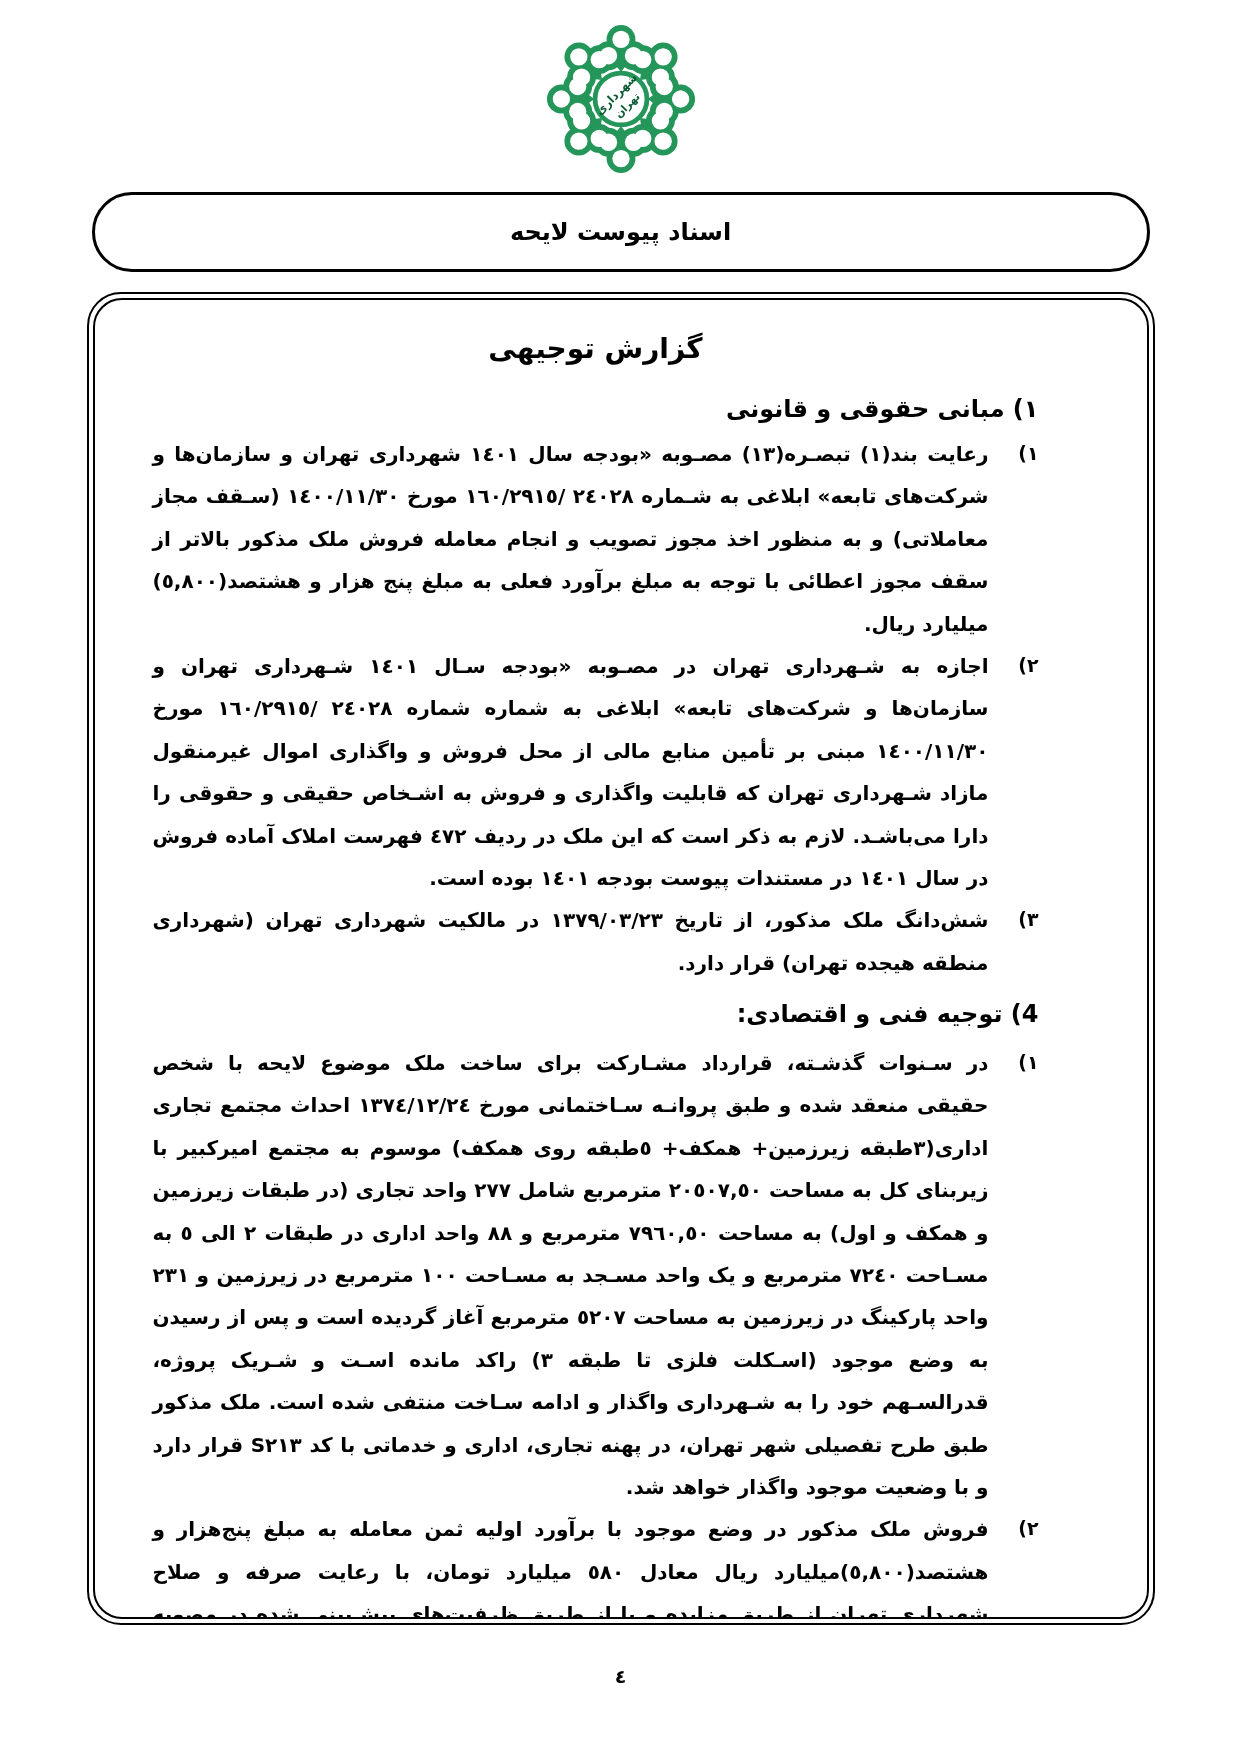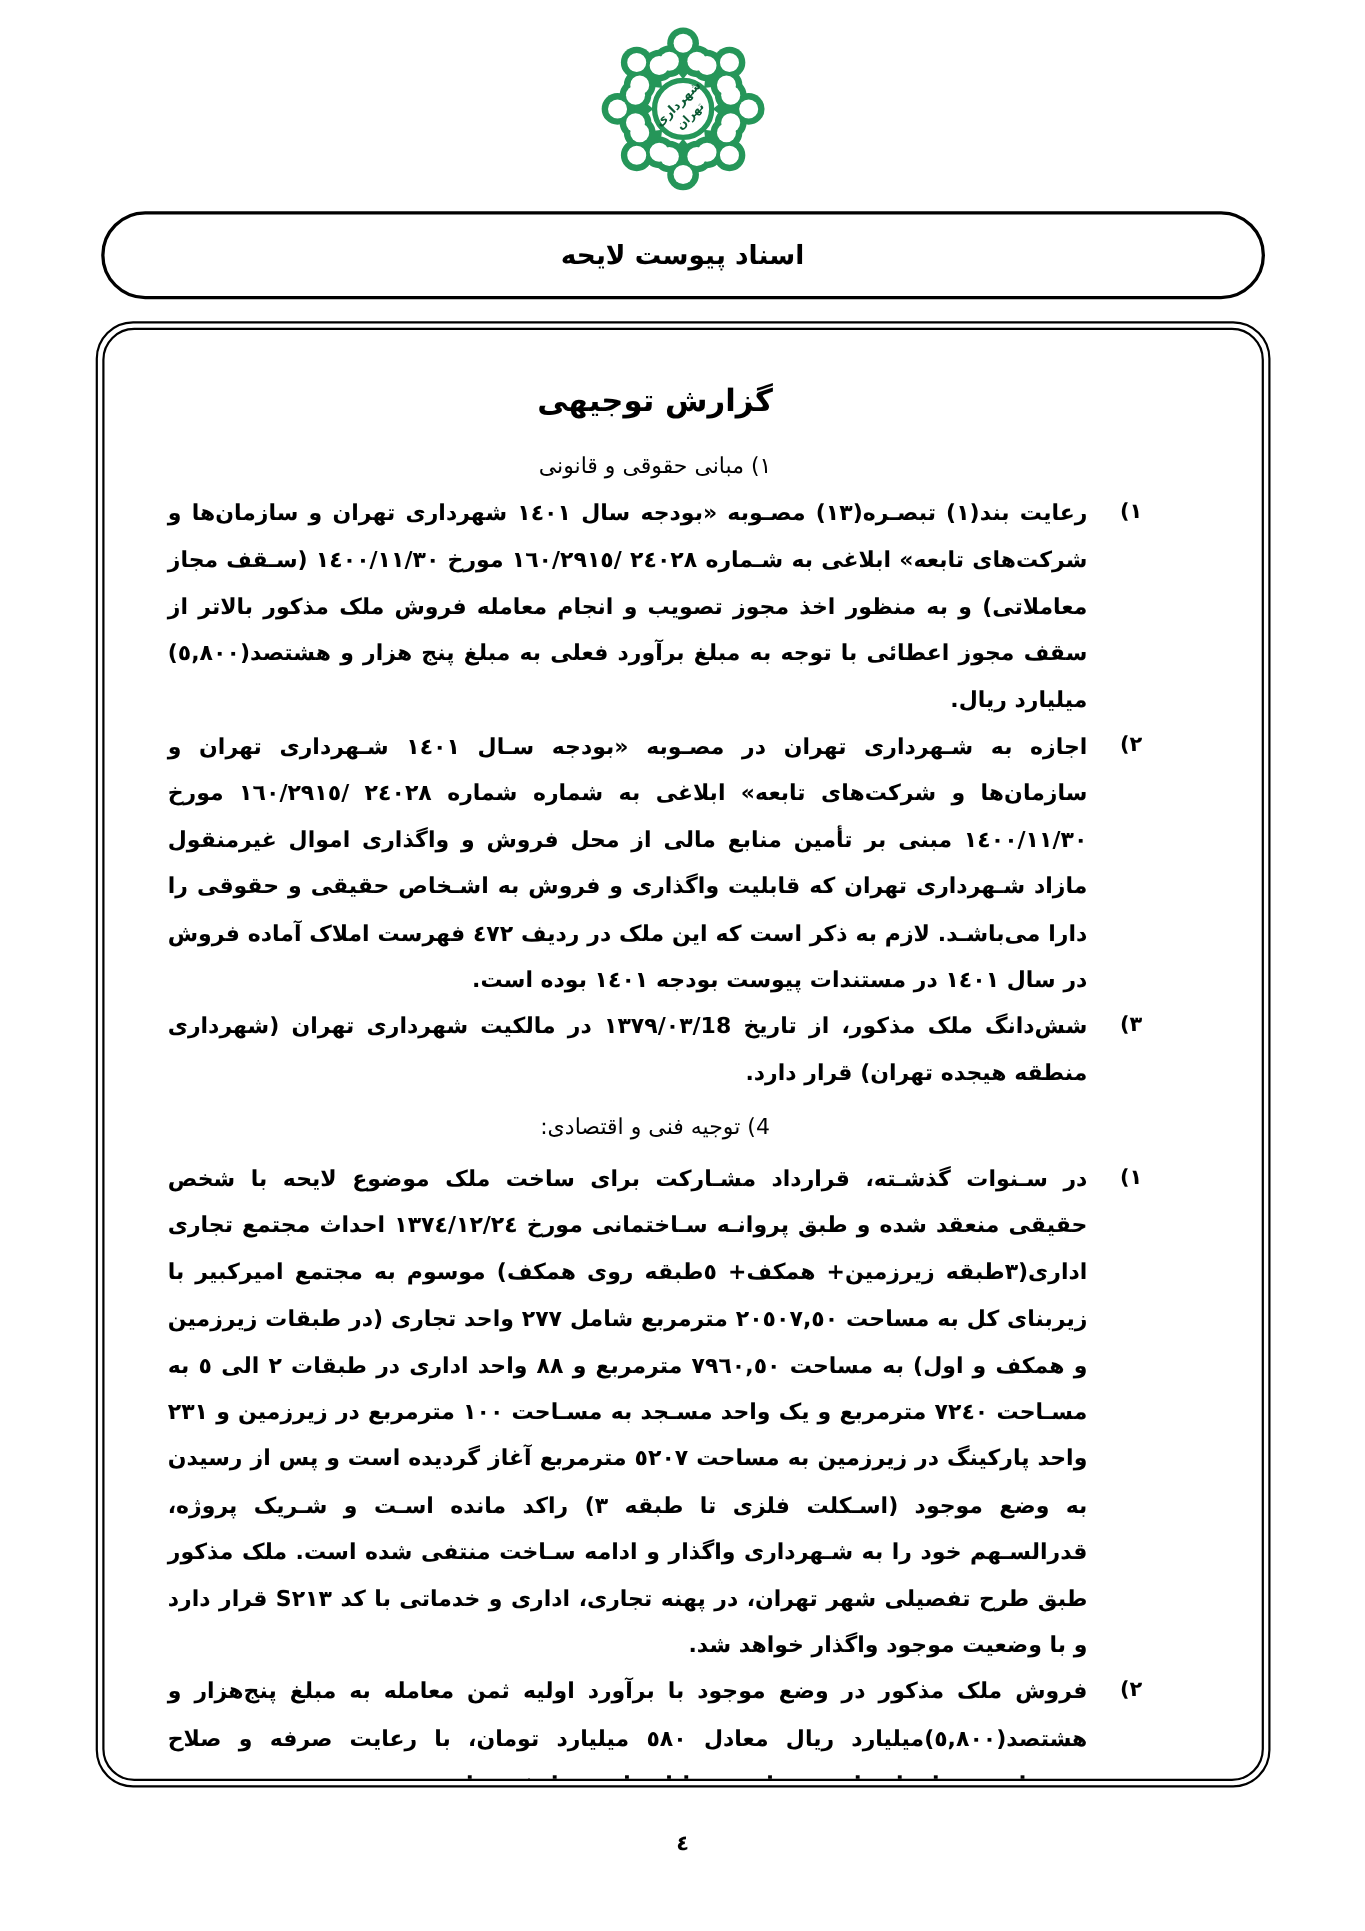--- a/index.html
+++ b/index.html
@@ -18,24 +18,24 @@
   .box-outer{
     width:1068px;height:1333px;margin:20px auto 0;box-sizing:border-box;
     border:2px solid #000;border-radius:34px;padding:4px;
   }
   .box-inner{
     width:100%;height:100%;box-sizing:border-box;
     border:2px solid #000;border-radius:29px;
     padding:24px 108px 0 58px;overflow:hidden;
   }
   .report-title{
-    margin:24px 0 30px;text-align:center;font-size:28px;font-weight:700;
+    margin:8px 0 30px;text-align:center;font-size:28px;font-weight:700;
   }
   .section-heading{
-    margin:10px 0 10px;text-align:center;font-size:20px;font-weight:400;
+    margin:10px 0 10px;text-align:right;font-size:24px;font-weight:700;
   }
   .section-heading.second{margin-top:16px;margin-bottom:14px;}
   .item{display:flex;align-items:flex-start;}
   .item-num{
     flex:0 0 50px;font-size:19px;line-height:2.12;text-align:right;
   }
   .item-text{
     flex:1;margin:0;font-size:20px;line-height:2.12;
     text-align:justify;text-justify:inter-word;
   }
@@ -168,21 +168,21 @@
         <div class="item">
           <span class="item-num">١)</span>
           <p class="item-text">رعایت بند(١) تبصـره(١٣) مصـوبه «بودجه سال ١٤٠١ شهرداری تهران و سازمان‌ها و شرکت‌های تابعه» ابلاغی به شـماره ٢٤٠٢٨ /١٦٠/٢٩١٥ مورخ ١٤٠٠/١١/٣٠ (سـقف مجاز معاملاتی) و به منظور اخذ مجوز تصویب و انجام معامله فروش ملک مذکور بالاتر از سقف مجوز اعطائی با توجه به مبلغ برآورد فعلی به مبلغ پنج هزار و هشتصد(٥,٨٠٠) میلیارد ریال.</p>
         </div>
         <div class="item">
           <span class="item-num">٢)</span>
           <p class="item-text">اجازه به شـهرداری تهران در مصـوبه «بودجه سـال ١٤٠١ شـهرداری تهران و سازمان‌ها و شرکت‌های تابعه» ابلاغی به شماره شماره ٢٤٠٢٨ /١٦٠/٢٩١٥ مورخ ١٤٠٠/١١/٣٠ مبنی بر تأمین منابع مالی از محل فروش و واگذاری اموال غیرمنقول مازاد شـهرداری تهران که قابلیت واگذاری و فروش به اشـخاص حقیقی و حقوقی را دارا می‌باشـد. لازم به ذکر است که این ملک در ردیف ٤٧٢ فهرست املاک آماده فروش در سال ١٤٠١ در مستندات پیوست بودجه ١٤٠١ بوده است.</p>
         </div>
         <div class="item">
           <span class="item-num">٣)</span>
-          <p class="item-text">شش‌دانگ ملک مذکور، از تاریخ ١٣٧٩/٠٣/18 در مالکیت شهرداری تهران (شهرداری منطقه هیجده تهران) قرار دارد.</p>
+          <p class="item-text">شش‌دانگ ملک مذکور، از تاریخ ١٣٧٩/٠٣/٢٣ در مالکیت شهرداری تهران (شهرداری منطقه هیجده تهران) قرار دارد.</p>
         </div>
       </div>
 
       <div class="section">
         <h2 class="section-heading second">4) توجیه فنی و اقتصادی:</h2>
 
         <div class="item">
           <span class="item-num">١)</span>
           <p class="item-text">در سـنوات گذشـته، قرارداد مشـارکت برای ساخت ملک موضوع لایحه با شخص حقیقی منعقد شده و طبق پروانـه سـاختمانی مورخ ١٣٧٤/١٢/٢٤ احداث مجتمع تجاری اداری(٣طبقه زیرزمین+ همکف+ ٥طبقه روی همکف) موسوم به مجتمع امیرکبیر با زیربنای کل به مساحت ٢٠٥٠٧,٥٠ مترمربع شامل ٢٧٧ واحد تجاری (در طبقات زیرزمین و همکف و اول) به مساحت ٧٩٦٠,٥٠ مترمربع و ٨٨ واحد اداری در طبقات ٢ الی ٥ به مسـاحت ٧٢٤٠ مترمربع و یک واحد مسـجد به مسـاحت ١٠٠ مترمربع در زیرزمین و ٢٣١ واحد پارکینگ در زیرزمین به مساحت ٥٢٠٧ مترمربع آغاز گردیده است و پس از رسیدن به وضع موجود (اسـکلت فلزی تا طبقه ٣) راکد مانده اسـت و شـریک پروژه، قدرالسـهم خود را به شـهرداری واگذار و ادامه سـاخت منتفی شده است. ملک مذکور طبق طرح تفصیلی شهر تهران، در پهنه تجاری، اداری و خدماتی با کد S٢١٣ قرار دارد و با وضعیت موجود واگذار خواهد شد.</p>
         </div>

